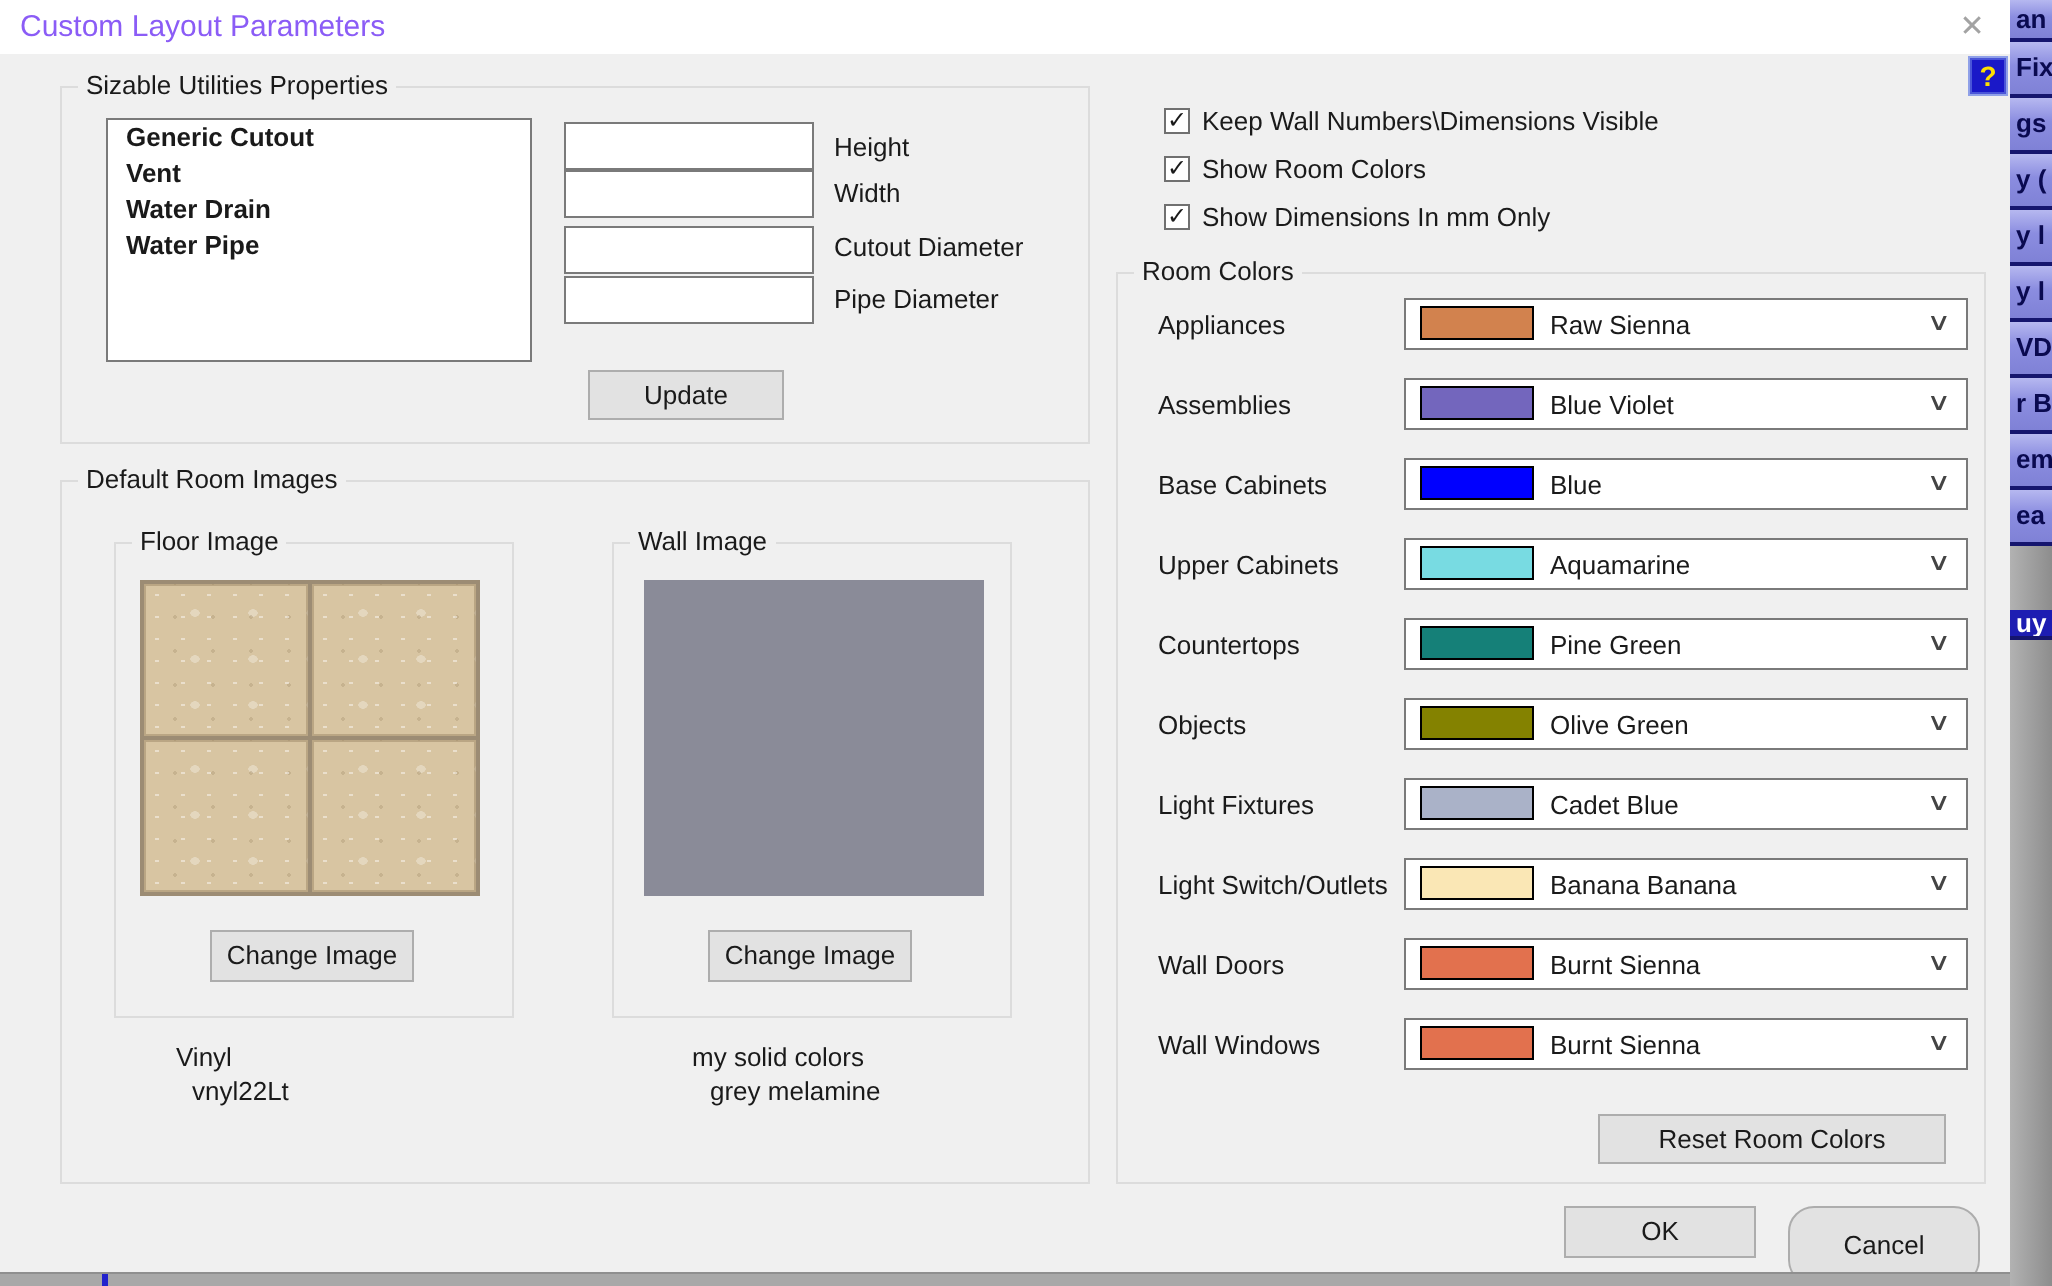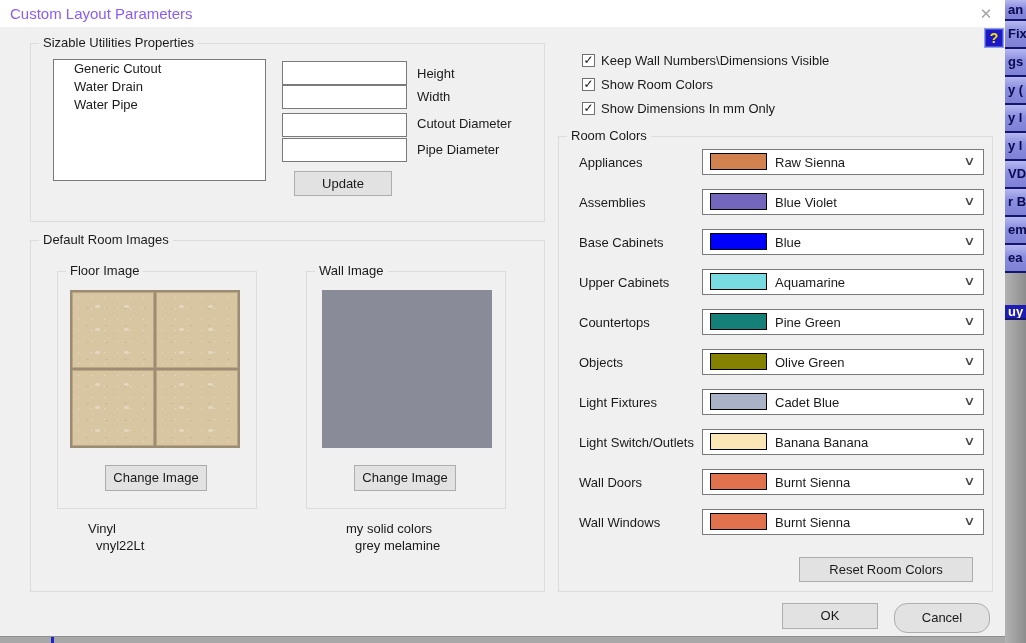--- a/index.html
+++ b/index.html
@@ -19,27 +19,27 @@
     border:1px solid #8fa0e8; background:#1a18c8; color:#ffe000;
     font-weight:bold; font-size:14px; text-align:center; line-height:18px;
     box-shadow:inset 0 0 0 1px #4a55d8; }
   
   .group { position:absolute; border:1px solid #dcdcdc; }
   .group-label { position:absolute; top:-9px; left:8px; background:#f0f0f0; padding:0 4px; white-space:nowrap; }
   
   #grp-utilities { left:30px; top:43px; width:515px; height:179px; }
   .listbox { position:absolute; left:22px; top:15px; width:213px; height:122px;
     background:#fff; border:1px solid #7a7a7a; overflow:hidden; }
-  .listbox .item { padding:1px 20px; line-height:16px; white-space:nowrap; }
+  .listbox .item { padding:1px 9px; line-height:16px; white-space:nowrap;font-weight:bold; }
   .field-input { position:absolute; left:251px; width:125px; height:24px;
     border:1px solid #7a7a7a; background:#fff; font-family:inherit; font-size:13px; padding:0 4px; }
   .field-label { position:absolute; left:386px; white-space:nowrap; }
   .btn { background:#e2e2e2; border:1px solid #adadad; color:#1a1a1a;
     font-family:inherit; font-size:13px; text-align:center; cursor:default; }
-  #btn-update { position:absolute; left:263px; top:127px; width:98px; height:25px; line-height:23px; }
+  #btn-update { position:absolute; left:263px; top:141px; width:98px; height:25px; line-height:23px; }
   
   .chk-row { position:absolute; left:582px; height:16px; }
   .chk-box { position:absolute; left:0; top:1px; width:13px; height:13px; background:#fff;
     border:1px solid #707070; font-size:12px; line-height:11px; text-align:center; color:#1a1a1a; }
   .chk-label { position:absolute; left:19px; top:0; white-space:nowrap; }
   
   #grp-images { left:30px; top:240px; width:515px; height:352px; }
   .subgroup { position:absolute; top:30px; width:200px; height:238px; border:1px solid #dcdcdc; }
   #sub-floor { left:26px; } #sub-wall { left:275px; }
   .img-frame { position:absolute; top:18px; width:170px; height:158px; }
@@ -64,21 +64,21 @@
   .combo-label { position:absolute; left:20px; top:6px; white-space:nowrap; }
   .combo { position:absolute; left:143px; top:0; width:282px; height:26px;
     background:#fff; border:1px solid #7a7a7a; }
   .swatch { position:absolute; left:7px; top:3px; width:57px; height:17px; border:1px solid #000; }
   .combo-text { position:absolute; left:72px; top:5px; white-space:nowrap; }
   .chevron { position:absolute; right:9px; top:4px; color:#444; font-size:12px;
     transform:scaleX(1.4); }
   #btn-reset { position:absolute; left:240px; top:420px; width:174px; height:25px; line-height:23px; }
   
   #btn-ok     { position:absolute; left:782px; top:603px; width:96px; height:26px; line-height:24px; }
-  #btn-cancel { position:absolute; left:894px; top:603px; width:96px; height:30px; line-height:24px;border-radius:13px; }
+  #btn-cancel { position:absolute; left:894px; top:603px; width:96px; height:40px; line-height:24px;border-radius:13px; }
   
   #bg-strip { position:absolute; left:1005px; top:0; width:21px; height:643px;
     background:linear-gradient(90deg,#b2b2b2,#8d8d8d); overflow:hidden; }
   .bg-item { height:28px; border-bottom:2px solid #15156e;
     background:linear-gradient(180deg,#b6b8f0 0%, #8b8de0 45%, #7f81d6 100%);
     color:#0a0a50; font-weight:bold; font-size:13px; line-height:26px;
     padding-left:3px; white-space:nowrap; overflow:hidden; }
   .bg-item:first-child { height:21px; line-height:19px; }
   .bg-item.selected { background:#1d1db2; color:#ffffff; height:15px; line-height:14px; }
   #bottom-strip { position:absolute; left:0; top:636px; width:1005px; height:7px;
@@ -93,20 +93,21 @@
   <div class="titlebar">
     <span class="title">Custom Layout Parameters</span>
     <span class="close-btn">✕</span>
   </div>
   <div class="help-btn" title="?">?</div>
 
   <div class="group" id="grp-utilities">
     <span class="group-label">Sizable Utilities Properties</span>
     <div class="listbox">
       <div class="item">Generic Cutout</div>
+      <div class="item">Vent</div>
       <div class="item">Water Drain</div>
       <div class="item">Water Pipe</div>
     </div>
     <input class="field-input" style="top: 17px;" value="">
     <input class="field-input" style="top: 41px;" value="">
     <input class="field-input" style="top: 69px;" value="">
     <input class="field-input" style="top: 94px;" value="">
     <span class="field-label" style="top:22px">Height</span>
     <span class="field-label" style="top:45px">Width</span>
     <span class="field-label" style="top:72px">Cutout Diameter</span>

